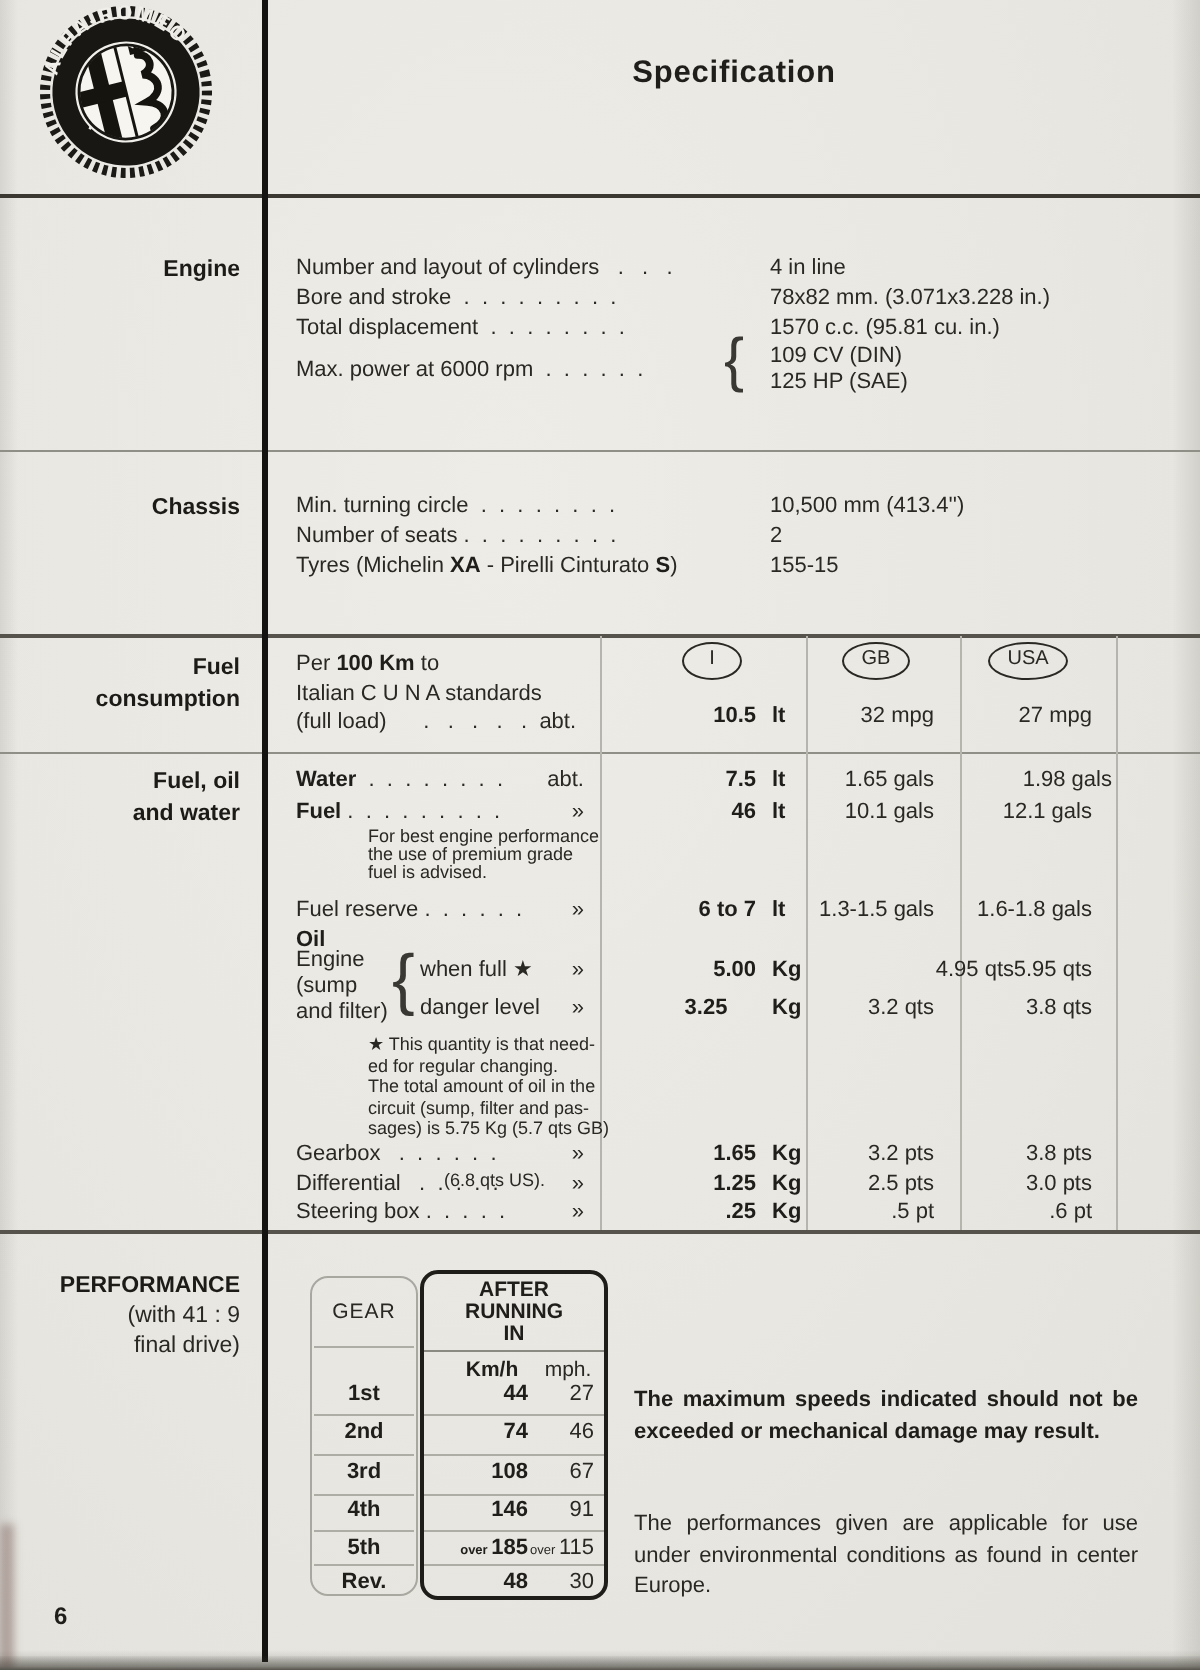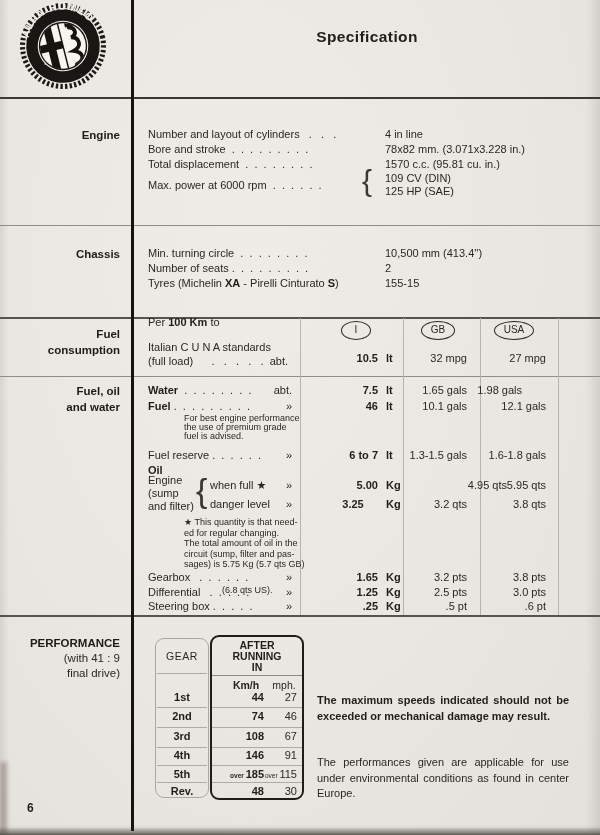--- a/index.html
+++ b/index.html
@@ -95,21 +95,21 @@
   <div class="t" style="left:385px; top:247px;">10,500 mm (413.4'')</div>
   <div class="t" style="left:148px; top:262px;"><span>Number of seats</span> <span>.  .  .  .  .  .  .  .  .</span></div>
   <div class="t" style="left:385px; top:262px;">2</div>
   <div class="t" style="left:148px; top:277px;"><span>Tyres (Michelin </span><span class="b">XA</span><span> - Pirelli Cinturato </span><span class="b">S</span><span>)</span></div>
   <div class="t" style="left:385px; top:277px;">155-15</div>
 
   <div class="sec-label" style="top:326px;">
     <span>Fuel</span><br>
     <span>consumption</span>
   </div>
-  <div class="t" style="left:148px; top:316px;"><span>Per </span><span class="b">100 Km</span><span> to</span></div>
+  <div class="t" style="left:148px; top:326px;"><span>Per </span><span class="b">100 Km</span><span> to</span></div>
   <div class="t" style="left:148px; top:341px;">Italian C U N A standards</div>
   <div class="t" style="left:148px; top:355px;"><span>(full load)</span>      <span>.   .   .   .   .</span>  <span>abt.</span></div>
 
   <div class="oval" style="left:341px; top:321px; width:30px;">I</div>
   <div class="oval" style="left:421px; top:321px; width:34px;">GB</div>
   <div class="oval" style="left:494px; top:321px; width:40px;">USA</div>
 
   <div class="t b rnum" style="left:328px; top:352px; width:50px;">10.5</div>
   <div class="t b" style="left:386px; top:352px;">lt</div>
   <div class="t rnum" style="left:403px; top:352px; width:64px;">32 mpg</div>
@@ -118,21 +118,21 @@
   <div class="sec-label" style="top:383px;">
     <span>Fuel, oil</span><br>
     <span>and water</span>
   </div>
 
   <div class="t" style="left:148px; top:384px;"><span class="b">Water</span><span>  .  .  .  .  .  .  .  .</span></div>
   <div class="t rnum" style="left:244px; top:384px; width:48px;">abt.</div>
   <div class="t b rnum" style="left:328px; top:384px; width:50px;">7.5</div>
   <div class="t b" style="left:386px; top:384px;">lt</div>
   <div class="t rnum" style="left:403px; top:384px; width:64px;">1.65 gals</div>
-  <div class="t rnum" style="left:456px; top:384px; width:66px;">1.98 gals</div>
+  <div class="t rnum" style="left:490px; top:384px; width:66px;">1.98 gals</div>
 
   <div class="t" style="left:148px; top:400px;"><span class="b">Fuel</span><span> .  .  .  .  .  .  .  .  .</span></div>
   <div class="t rnum" style="left:244px; top:400px; width:48px;">»</div>
   <div class="t b rnum" style="left:328px; top:400px; width:50px;">46</div>
   <div class="t b" style="left:386px; top:400px;">lt</div>
   <div class="t rnum" style="left:403px; top:400px; width:64px;">10.1 gals</div>
   <div class="t rnum" style="left:480px; top:400px; width:66px;">12.1 gals</div>
 
   <div class="t sm" style="left:148px; top:413px;">For best engine performance</div>
   <div class="t sm" style="left:148px; top:422px;">the use of premium grade</div>

